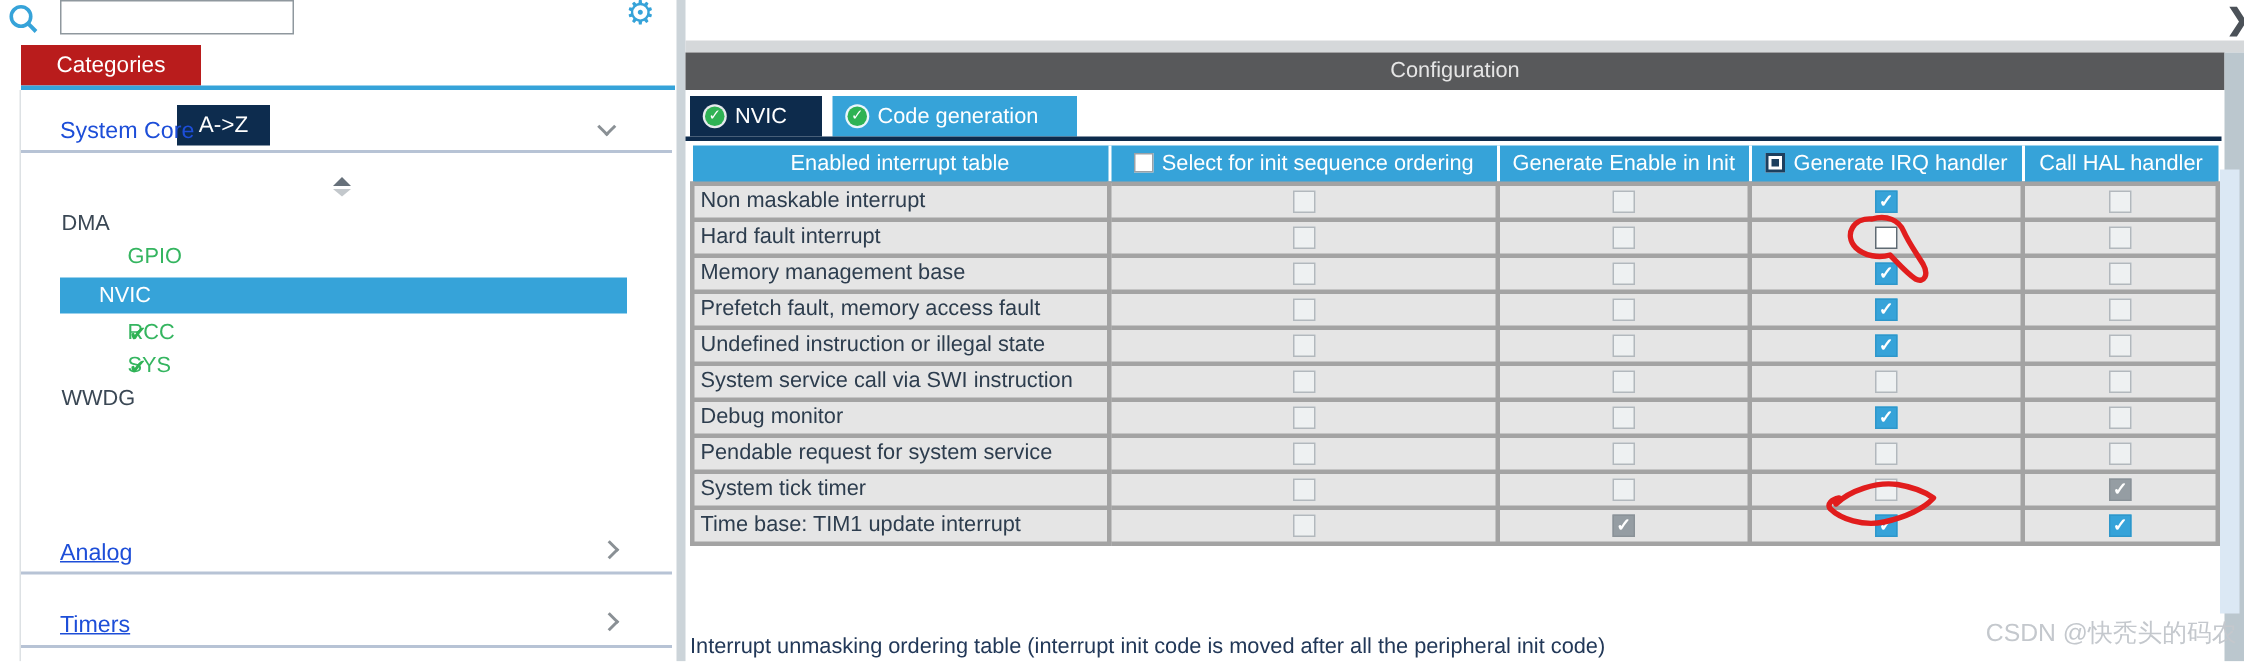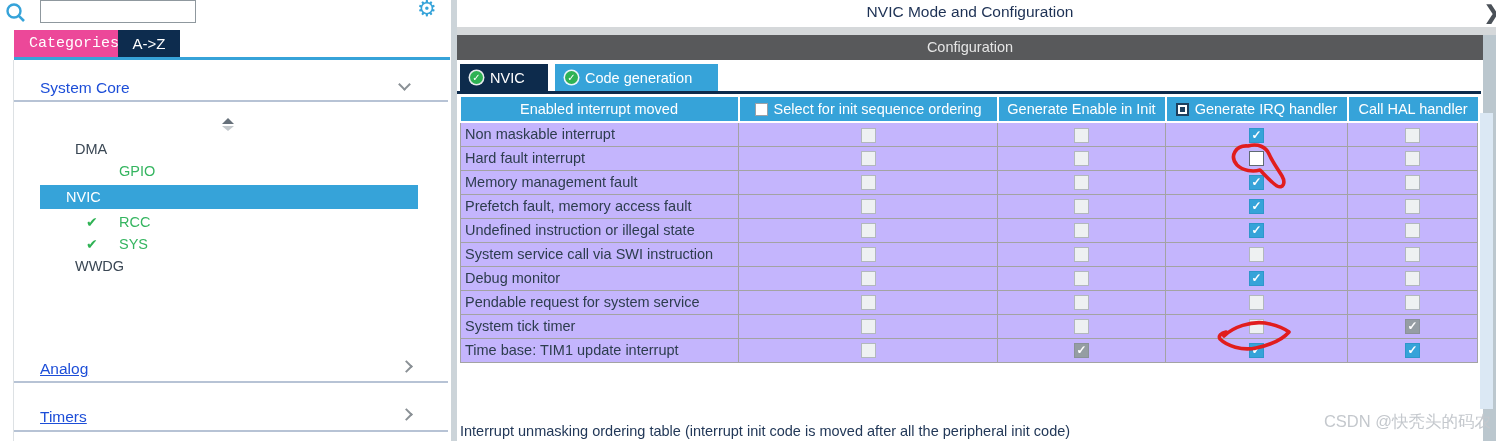--- a/index.html
+++ b/index.html
@@ -9,40 +9,40 @@
 
   
   .sidebar { position:absolute; left:0; top:0; width:450px; height:441px; background:#fff; }
   .panel-divider { position:absolute; left:451px; top:0; width:6px; height:441px; background:#ccd4d9; }
   .search-icon { position:absolute; left:5px; top:2px; }
   .search-select { position:absolute; left:40px; top:0; width:156px; height:23px;
                    background:#fff; border:1px solid #8f989e; cursor:pointer; }
   .gear-icon { position:absolute; left:417px; top:-4px; font-size:22px; color:#36a3d9; cursor:pointer; }
   .side-tab { position:absolute; top:30px; height:27px; color:#fff; font-size:15px;
               line-height:27px; text-align:center; cursor:pointer; }
-  .side-tab.cat { left:14px; width:120px; background:#ec4899;font-family:Liberation Mono, monospace; }
-  .side-tab.az  { left:118px; width:62px;  background:#0d2c4e; }
+  .side-tab.cat { left:14px; width:120px; background:#b91c1c; }
+  .side-tab.az  { left:118px; width:62px;  background:#0d2c4e;margin-top:40px; }
   .accent-bar { position:absolute; left:14px; top:57px; width:436px; height:3px; background:#36a3d9; }
   .content-border { position:absolute; left:13px; top:60px; width:1px; height:381px; background:#dde1e4; }
 
   .sec-label { position:absolute; left:40px; font-size:15.5px; color:#1d4ed8; }
   .chev-down, .chev-right { position:absolute; width:9px; height:9px;
               border-right:2px solid #8a9095; border-bottom:2px solid #8a9095; }
   .chev-down  { transform:rotate(45deg); }
   .chev-right { transform:rotate(-45deg); }
   .sec-underline { position:absolute; left:14px; width:434px; height:2px; background:#b7c3d5; }
 
   .spinner { position:absolute; left:222px; top:118px; width:12px; height:12px; cursor:pointer; }
   .spinner .up { width:0;height:0;border-left:6px solid transparent;border-right:6px solid transparent;
                  border-bottom:6px solid #66707a; margin-bottom:2px;}
   .spinner .dn { width:0;height:0;border-left:6px solid transparent;border-right:6px solid transparent;
                  border-top:5px solid #c3c8cc; }
 
   .plist { position:absolute; left:13px; top:138px; width:437px; list-style:none; }
-  .side-item { position:relative; height:22px; line-height:22px; padding-left:62px;
+  .side-item { position:relative; height:22px; line-height:22px; padding-left:28px;
                font-size:14.5px; color:#3a4754; cursor:pointer; }
   .side-item .check { display:none; position:absolute; left:29px; color:#2fb254; font-size:14px; }
   .side-item.has-check .check { display:inline; }
   .side-item.configured { color:#35b560;margin-left:44px; }
   .side-item.selected { margin:3px 0 2px 27px; width:378px; height:24px; line-height:24px;
                background:#36a3d9; color:#fff; padding-left:26px; }
 
   
   .main-title { position:absolute; left:457px; top:3px; width:1026px; text-align:center;
                 font-size:15.5px; color:#1d3154; }
@@ -60,22 +60,22 @@
   .tab-ok { width:13px; height:13px; border-radius:50%; background:#2fb254; color:#fff; font-size:10px;
             line-height:13px; text-align:center; box-shadow:0 0 0 1.5px rgba(255,255,255,.9); flex:0 0 13px; }
   .tab-underline { position:absolute; left:457px; top:91px; width:1024px; height:3px; background:#0d2b4c; }
 
   table.nvic { position:absolute; left:460px; top:97px; width:1017px; border-collapse:collapse;
                table-layout:fixed; }
   table.nvic th { background:#36a3d9; color:#fff; font-weight:normal; font-size:14.5px; height:25px;
                padding:0; border-left:2px solid #fff; border-bottom:2px solid #fff; }
   table.nvic th:first-child { border-left:0; }
   .th-inner { display:flex; align-items:center; justify-content:center; gap:6px; }
-  table.nvic td { border:1px solid #a3a3a3; height:24px; font-size:14.5px; color:#2d3d4e;
-               background:#c4b5fd; padding:0; }
+  table.nvic td { border:3px solid #a3a3a3; height:24px; font-size:14.5px; color:#2d3d4e;
+               background:#e5e5e5; padding:0; }
   table.nvic td.label { padding-left:4px; }
   table.nvic td.c { text-align:center; }
 
   .cb { display:inline-block; width:15px; height:15px; vertical-align:middle; cursor:pointer; }
   .cb-empty { background:#eef1f2; border:1px solid #b2b8bd; }
   .cb-white { background:#ffffff; border:1px solid #5f6a73; }
   .cb-blue  { background:#36a3d9; border:1px solid #2e97cb; }
   .cb-gray  { background:#959da3; border:1px solid #8a9298; }
   .cb-blue::after, .cb-gray::after { content:"\2713"; display:block; color:#fff; font-size:12px;
       font-weight:bold; line-height:13px; text-align:center; }
@@ -146,21 +146,20 @@
     <div class="chev-right" style="left:402px; top:362px;"></div>
     <div class="sec-underline" style="top:381px;"></div>
 
     <div class="sec-label" style="top:408px;text-decoration:underline;">Timers</div>
     <div class="chev-right" style="left:402px; top:410px;"></div>
     <div class="sec-underline" style="top:430px;"></div>
   </div>
 
   <div class="panel-divider"></div>
 
-  <div class="main-title">NVIC Mode and Configuration</div>
   <div class="gray-strip"></div>
   <div class="config-bar">Configuration</div>
   <div class="right-strip"></div>
   <div class="tr-chevron">❯</div>
   <div class="scroll-track"></div>
 
   <div class="cfg-tab nvic">
     <span class="tab-ok">✓</span>
     <span>NVIC</span>
   </div>
@@ -175,21 +174,21 @@
         <col style="width:278px">
         <col style="width:259px">
         <col style="width:168px">
         <col style="width:182px">
         <col style="width:130px">
       </colgroup>
     <thead>
       <tr>
         <th>
             <div class="th-inner">
-              <span>Enabled interrupt moved</span>
+              <span>Enabled interrupt table</span>
             </div>
           </th>
         <th>
             <div class="th-inner">
               <span class="cb cb-head-empty"></span>
               <span>Select for init sequence ordering</span>
             </div>
           </th>
         <th>
             <div class="th-inner">
@@ -218,21 +217,21 @@
     <td class="c"><span class="cb cb-empty"></span></td>
   </tr>
         <tr>
     <td class="label">Hard fault interrupt</td>
     <td class="c"><span class="cb cb-empty"></span></td>
     <td class="c"><span class="cb cb-empty"></span></td>
     <td class="c"><span class="cb cb-white"></span></td>
     <td class="c"><span class="cb cb-empty"></span></td>
   </tr>
         <tr>
-    <td class="label">Memory management fault</td>
+    <td class="label">Memory management base</td>
     <td class="c"><span class="cb cb-empty"></span></td>
     <td class="c"><span class="cb cb-empty"></span></td>
     <td class="c"><span class="cb cb-blue"></span></td>
     <td class="c"><span class="cb cb-empty"></span></td>
   </tr>
         <tr>
     <td class="label">Prefetch fault, memory access fault</td>
     <td class="c"><span class="cb cb-empty"></span></td>
     <td class="c"><span class="cb cb-empty"></span></td>
     <td class="c"><span class="cb cb-blue"></span></td>

